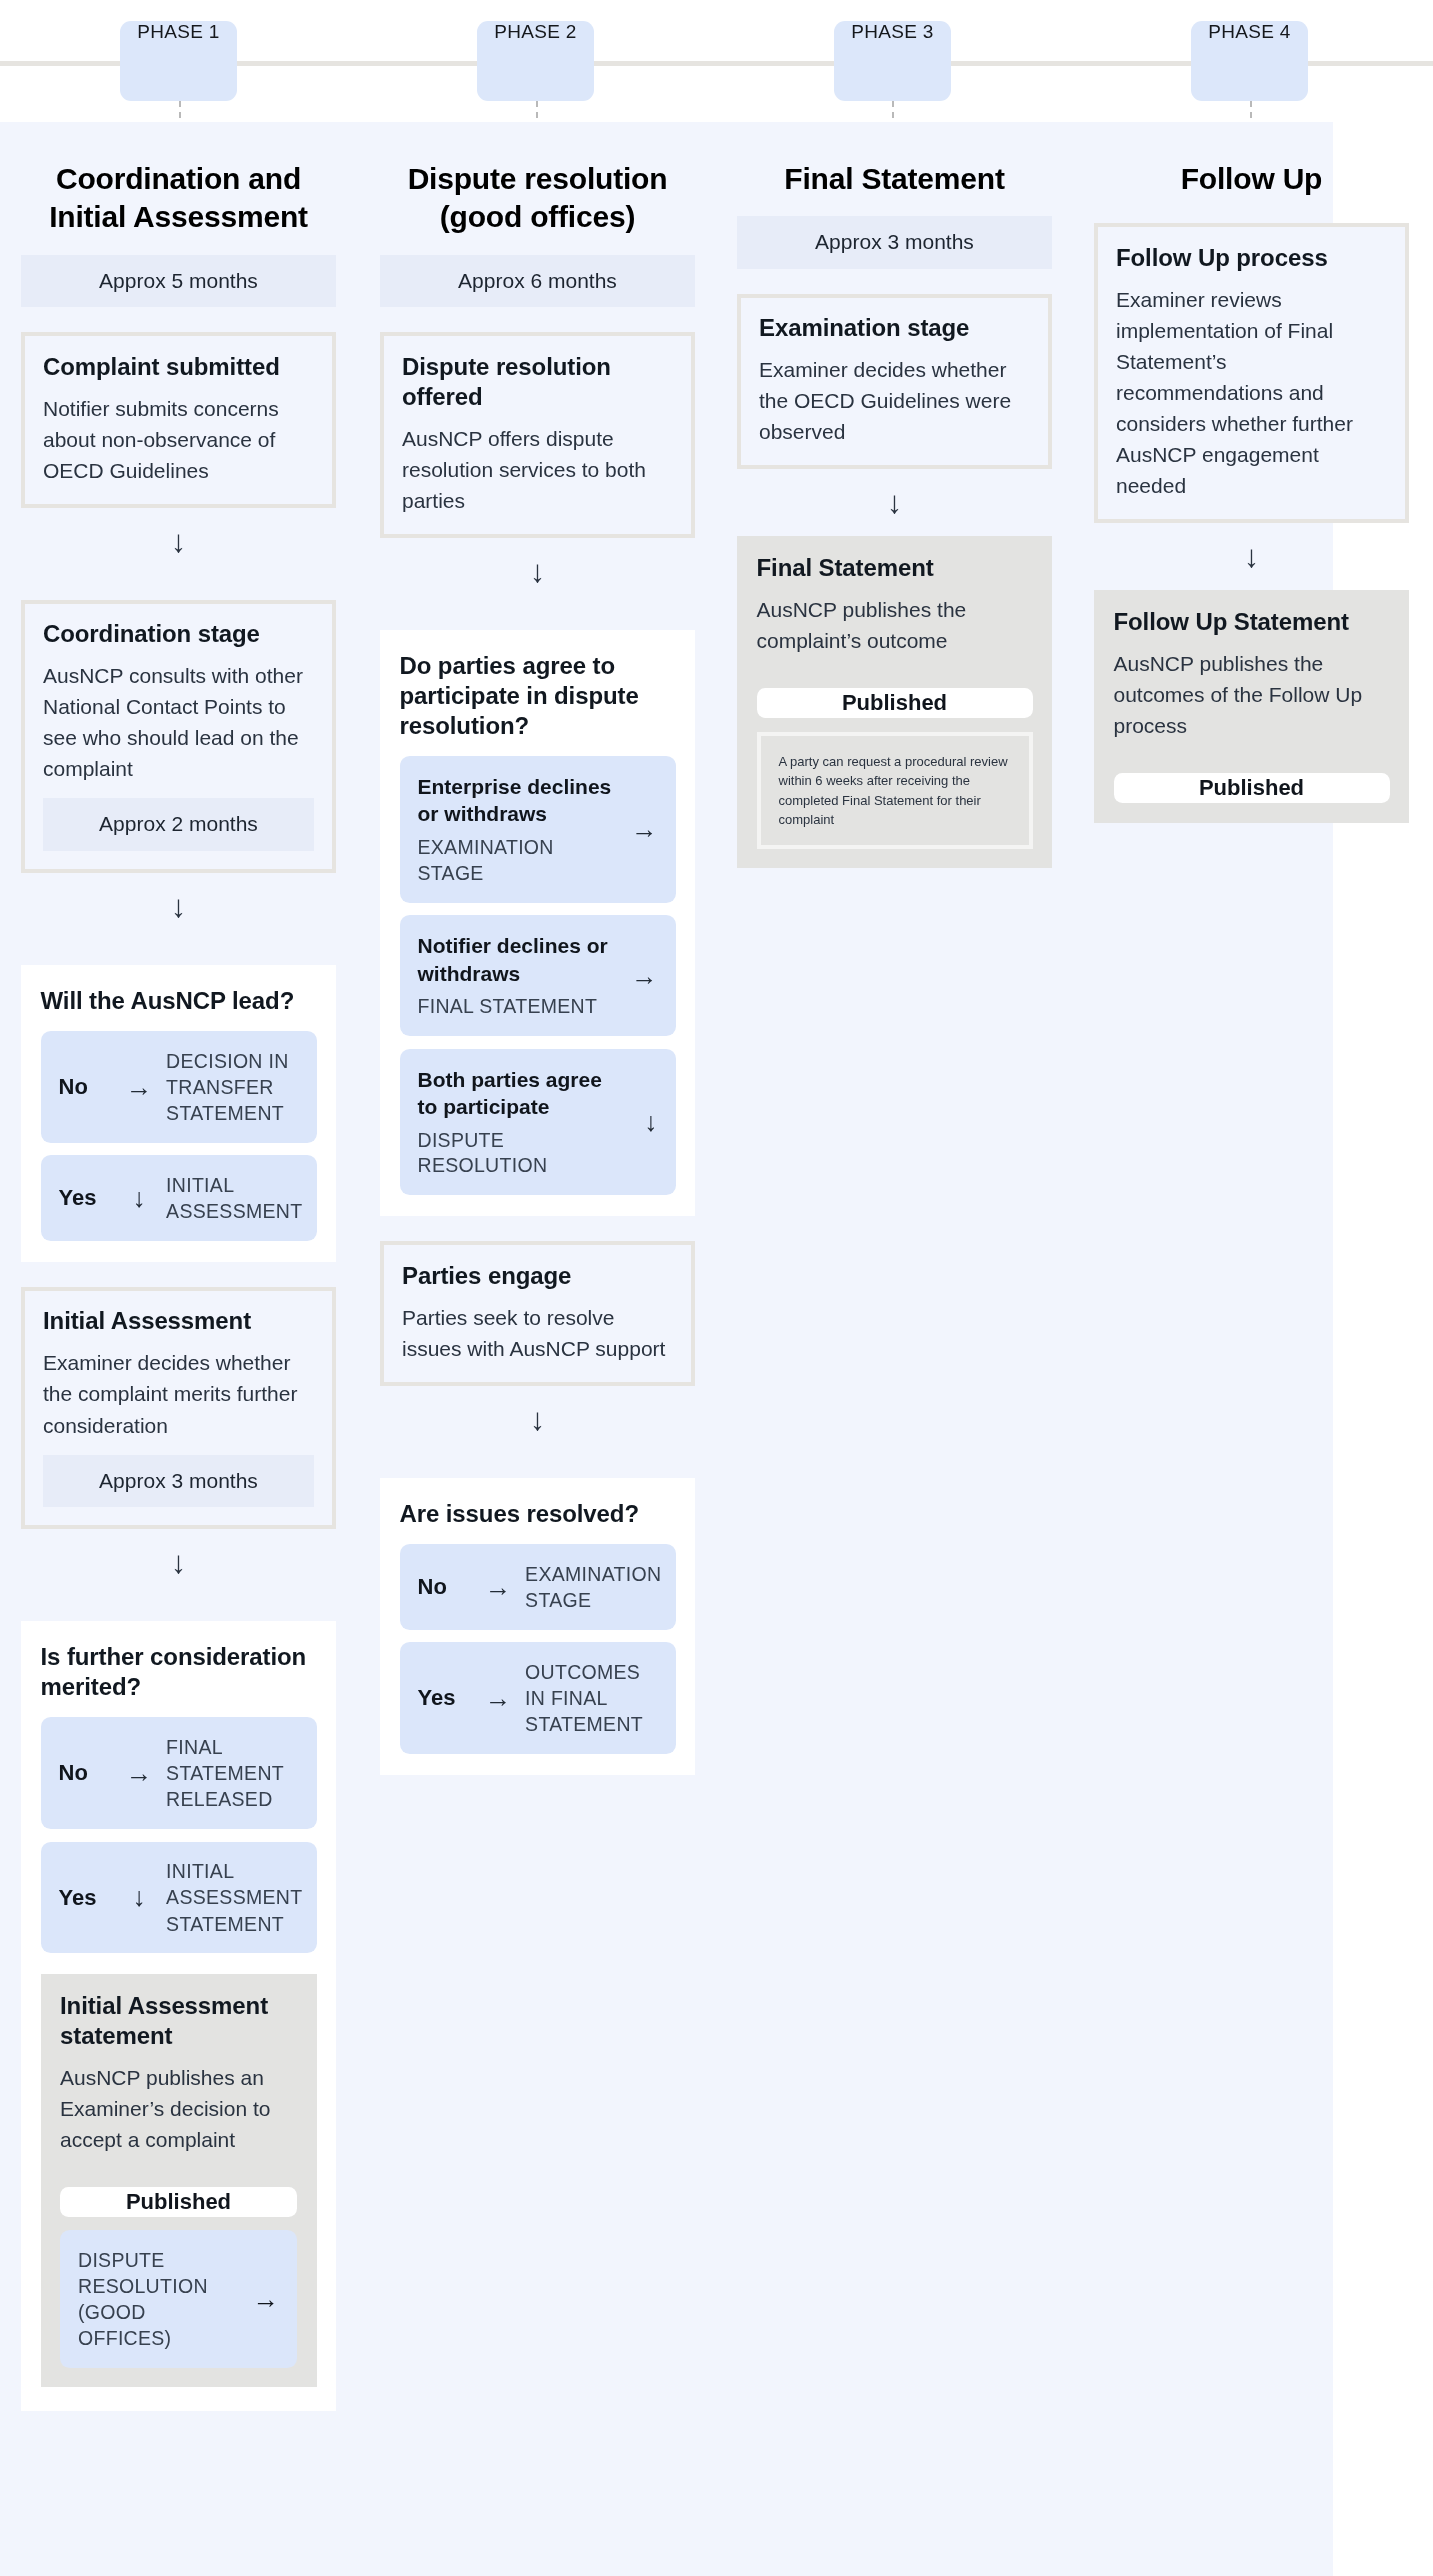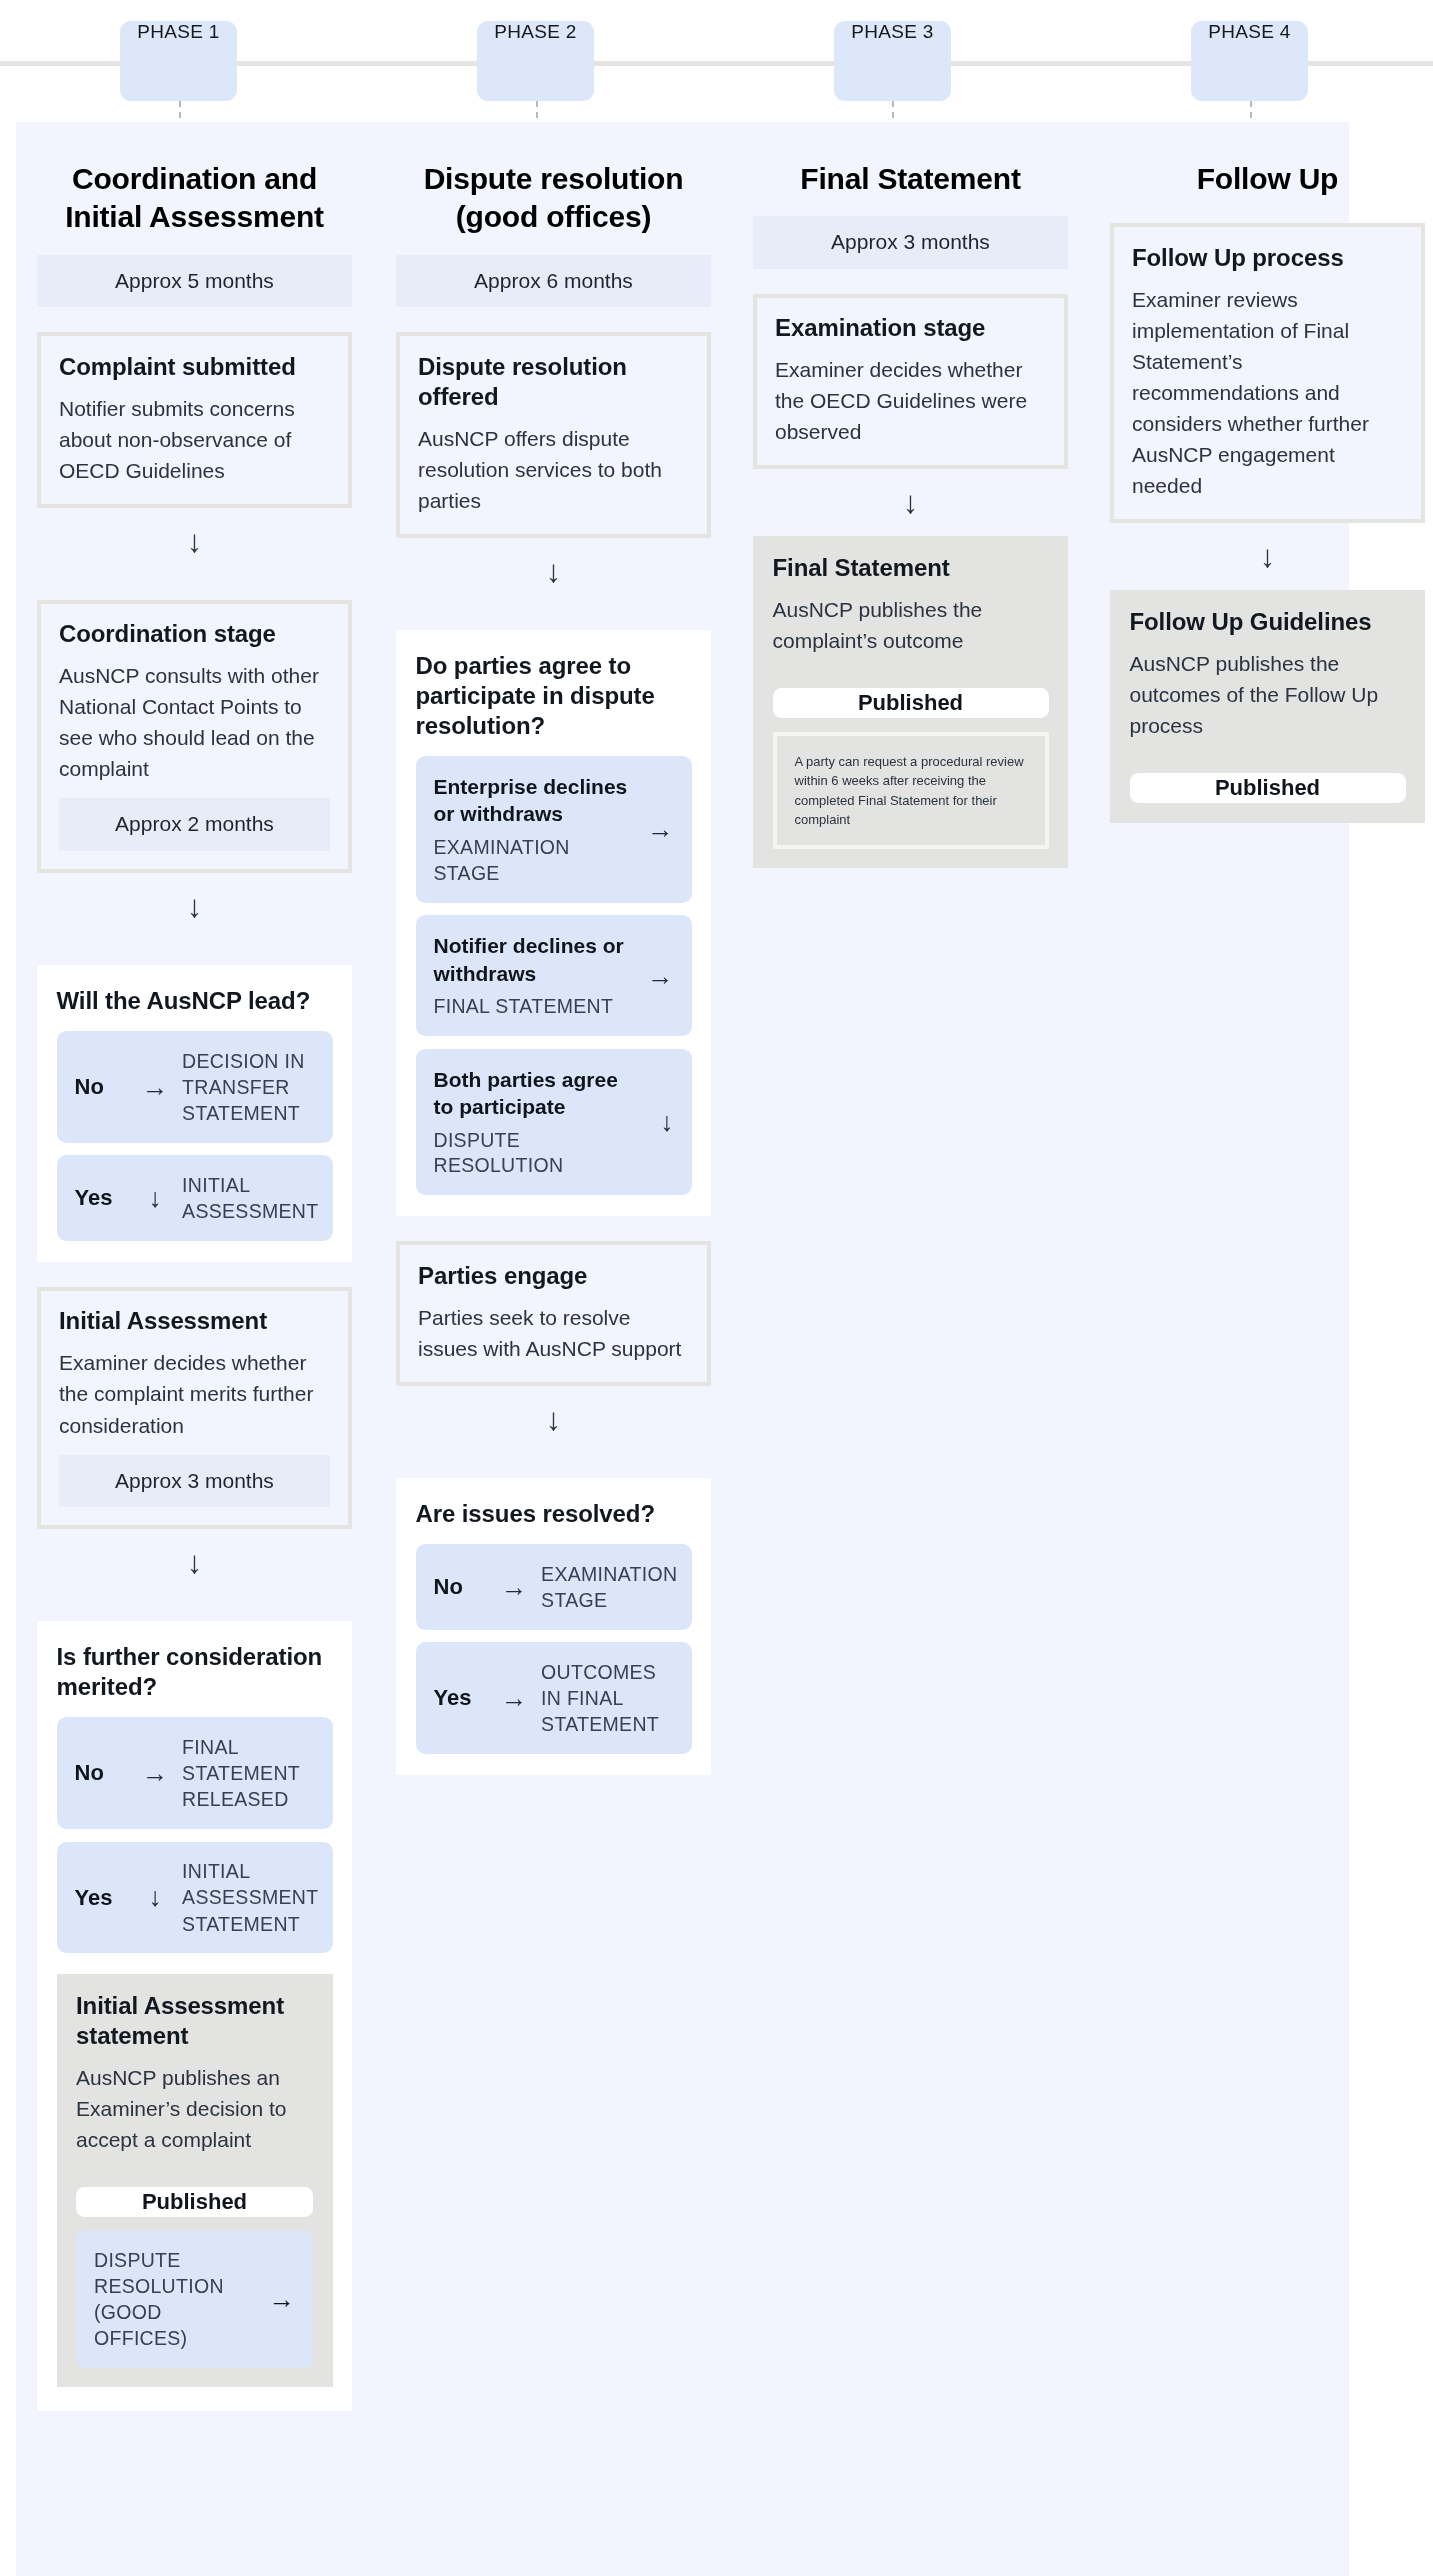--- a/index.html
+++ b/index.html
@@ -47,21 +47,21 @@
     position: absolute;
     top: 101px;
     width: 0;
     border-left: 2.1px dashed #b9b9b9;
     height: 28px;
   }
 
   
   .board {
     position: absolute;
-    left: 16px;
+    left: 0;
     top: 122px;
     width: 1333px;
     height: 2454px;
     background: #f2f5fd;
   }
 
   .col {
     position: absolute;
     top: 0;
   }
@@ -410,20 +410,20 @@
     <div class="col-title">Follow Up</div>
 
     <div class="card">
       <h3>Follow Up process</h3>
       <p>Examiner reviews implementation of Final Statement’s recommendations and considers whether further AusNCP engagement needed</p>
     </div>
 
     <div class="arrow-down">↓</div>
 
     <div class="shaded" style="margin-top:0;">
-      <h3>Follow Up Guidelines</h3>
+      <h3>Follow Up Statement</h3>
       <p>AusNCP publishes the outcomes of the Follow Up process</p>
       <div class="published">Published</div>
     </div>
   </div>
 
 </div>
 
 
 </body></html>

